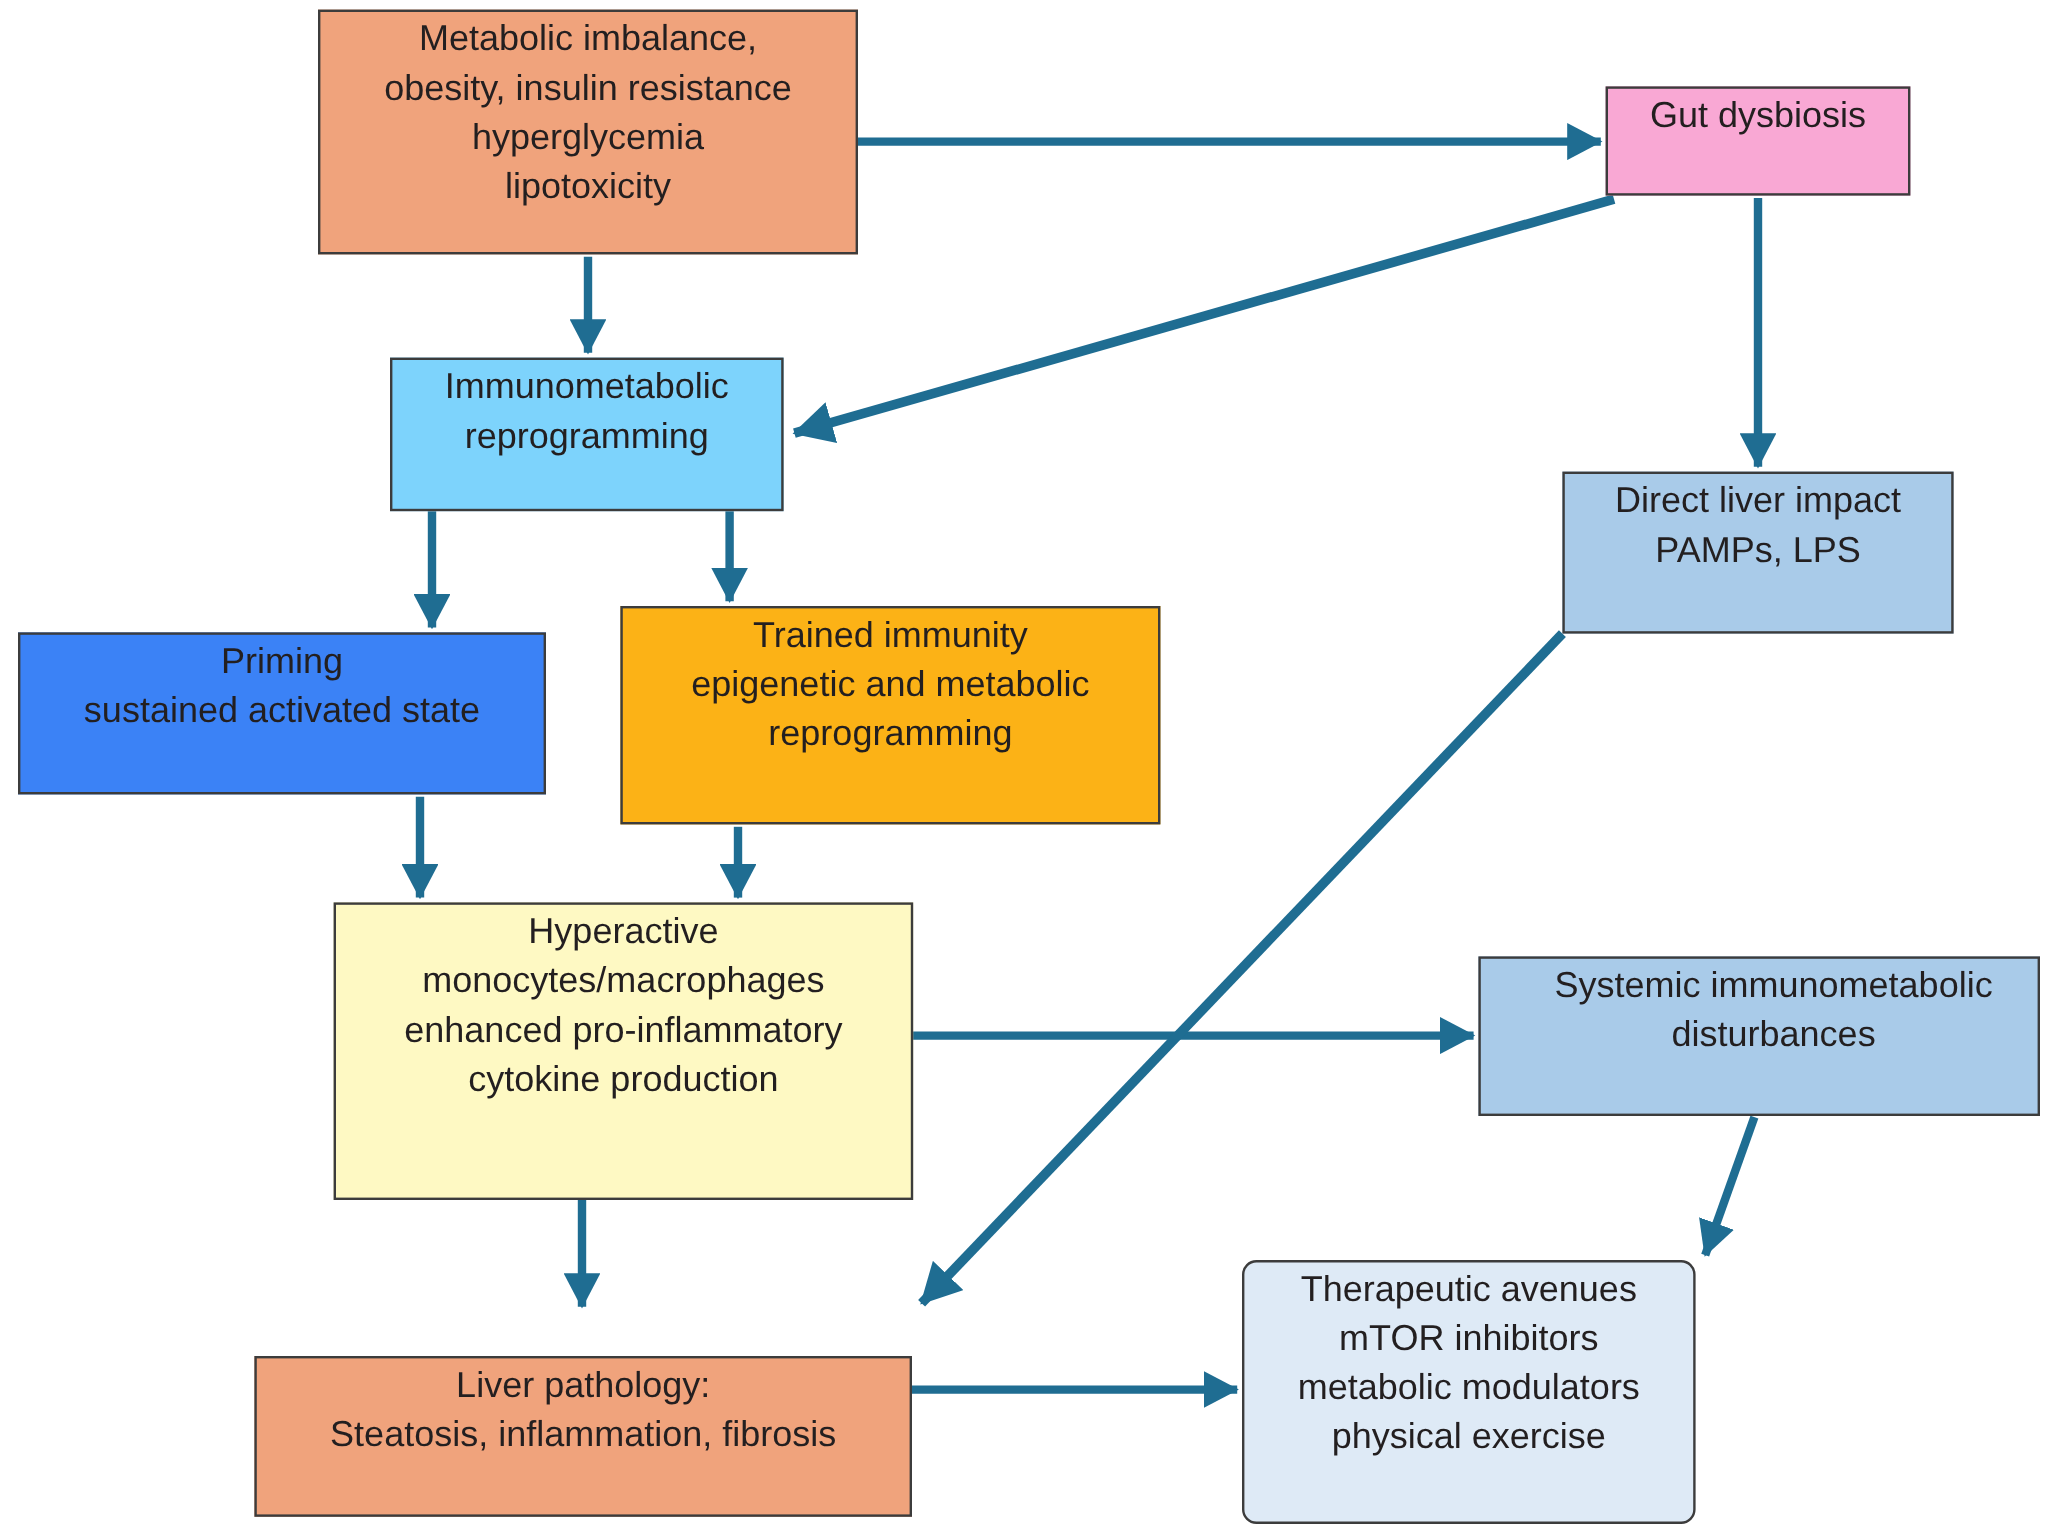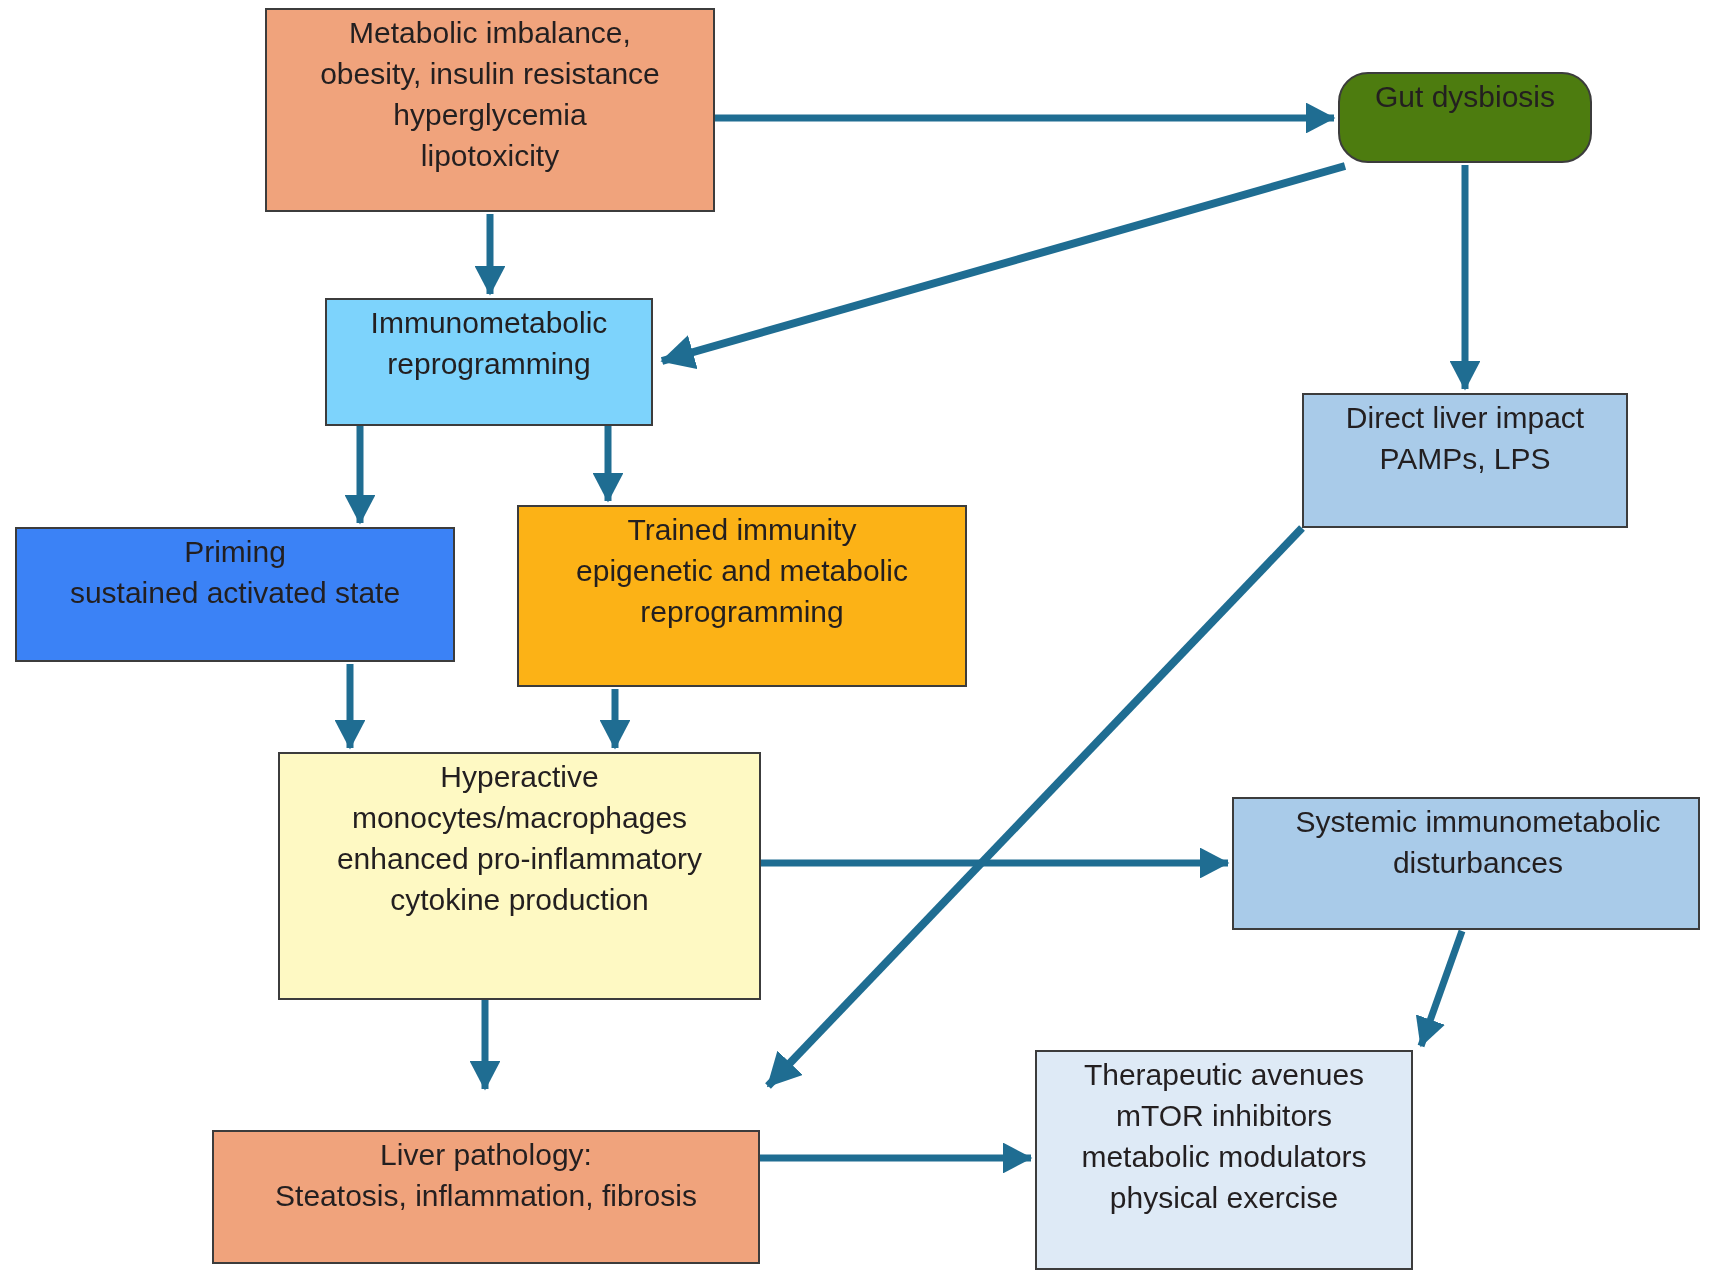--- a/index.html
+++ b/index.html
@@ -35,21 +35,21 @@
   
   #node-metabolic   { left: 265px;  top: 8px;    width: 450px; height: 204px; }
   #node-gut         { left: 1338px; top: 72px;   width: 254px; height: 91px;  }
   #node-immuno      { left: 325px;  top: 298px;  width: 328px; height: 128px; }
   #node-direct      { left: 1302px; top: 393px;  width: 326px; height: 135px; }
   #node-priming     { left: 15px;   top: 527px;  width: 440px; height: 135px; }
   #node-trained     { left: 517px;  top: 505px;  width: 450px; height: 182px; }
   #node-hyperactive { left: 248px;  top: 752px;  width: 483px; height: 248px; }
   #node-systemic    { left: 1232px; top: 797px;  width: 468px; height: 133px; padding-left: 24px; }
   #node-liver       { left: 212px;  top: 1130px; width: 548px; height: 134px; }
-  #node-therapeutic { left: 1035px; top: 1050px; width: 378px; height: 220px; }
+  #node-therapeutic { left: 1035px; top: 1050px; width: 378px; height: 220px; border-radius: 12px; }
 </style>
 </head>
 <body>
 
 <div id="canvas">
 
   <svg id="edges" viewBox="0 0 1711 1283" xmlns="http://www.w3.org/2000/svg">
     <defs>
       <marker id="ah" markerWidth="4.6" markerHeight="4.4" refX="4.0" refY="2.2" orient="auto">
         <path class="ah-path" d="M0,0 L4.2,2.2 L0,4.4 Z" fill="#1f6d92"></path>
@@ -70,21 +70,21 @@
     <line class="edge" x1="760" y1="1158" x2="1031" y2="1158" stroke="#1f6d92" stroke-width="7" marker-end="url(#ah)"></line>
   </svg>
 
   <div class="node" id="node-metabolic" style="background-color: rgb(240, 163, 124);">
     <div class="label">Metabolic imbalance,
 obesity, insulin resistance
 hyperglycemia
 lipotoxicity</div>
   </div>
 
-  <div class="node" id="node-gut" style="background-color: #4d7c0f; border-radius: 30px;">
+  <div class="node" id="node-gut" style="background-color: #f9a8d4;">
     <div class="label">Gut dysbiosis</div>
   </div>
 
   <div class="node" id="node-immuno" style="background-color: #7dd3fc;">
     <div class="label">Immunometabolic
 reprogramming</div>
   </div>
 
   <div class="node" id="node-direct" style="background-color: rgb(169, 203, 233);">
     <div class="label">Direct liver impact

